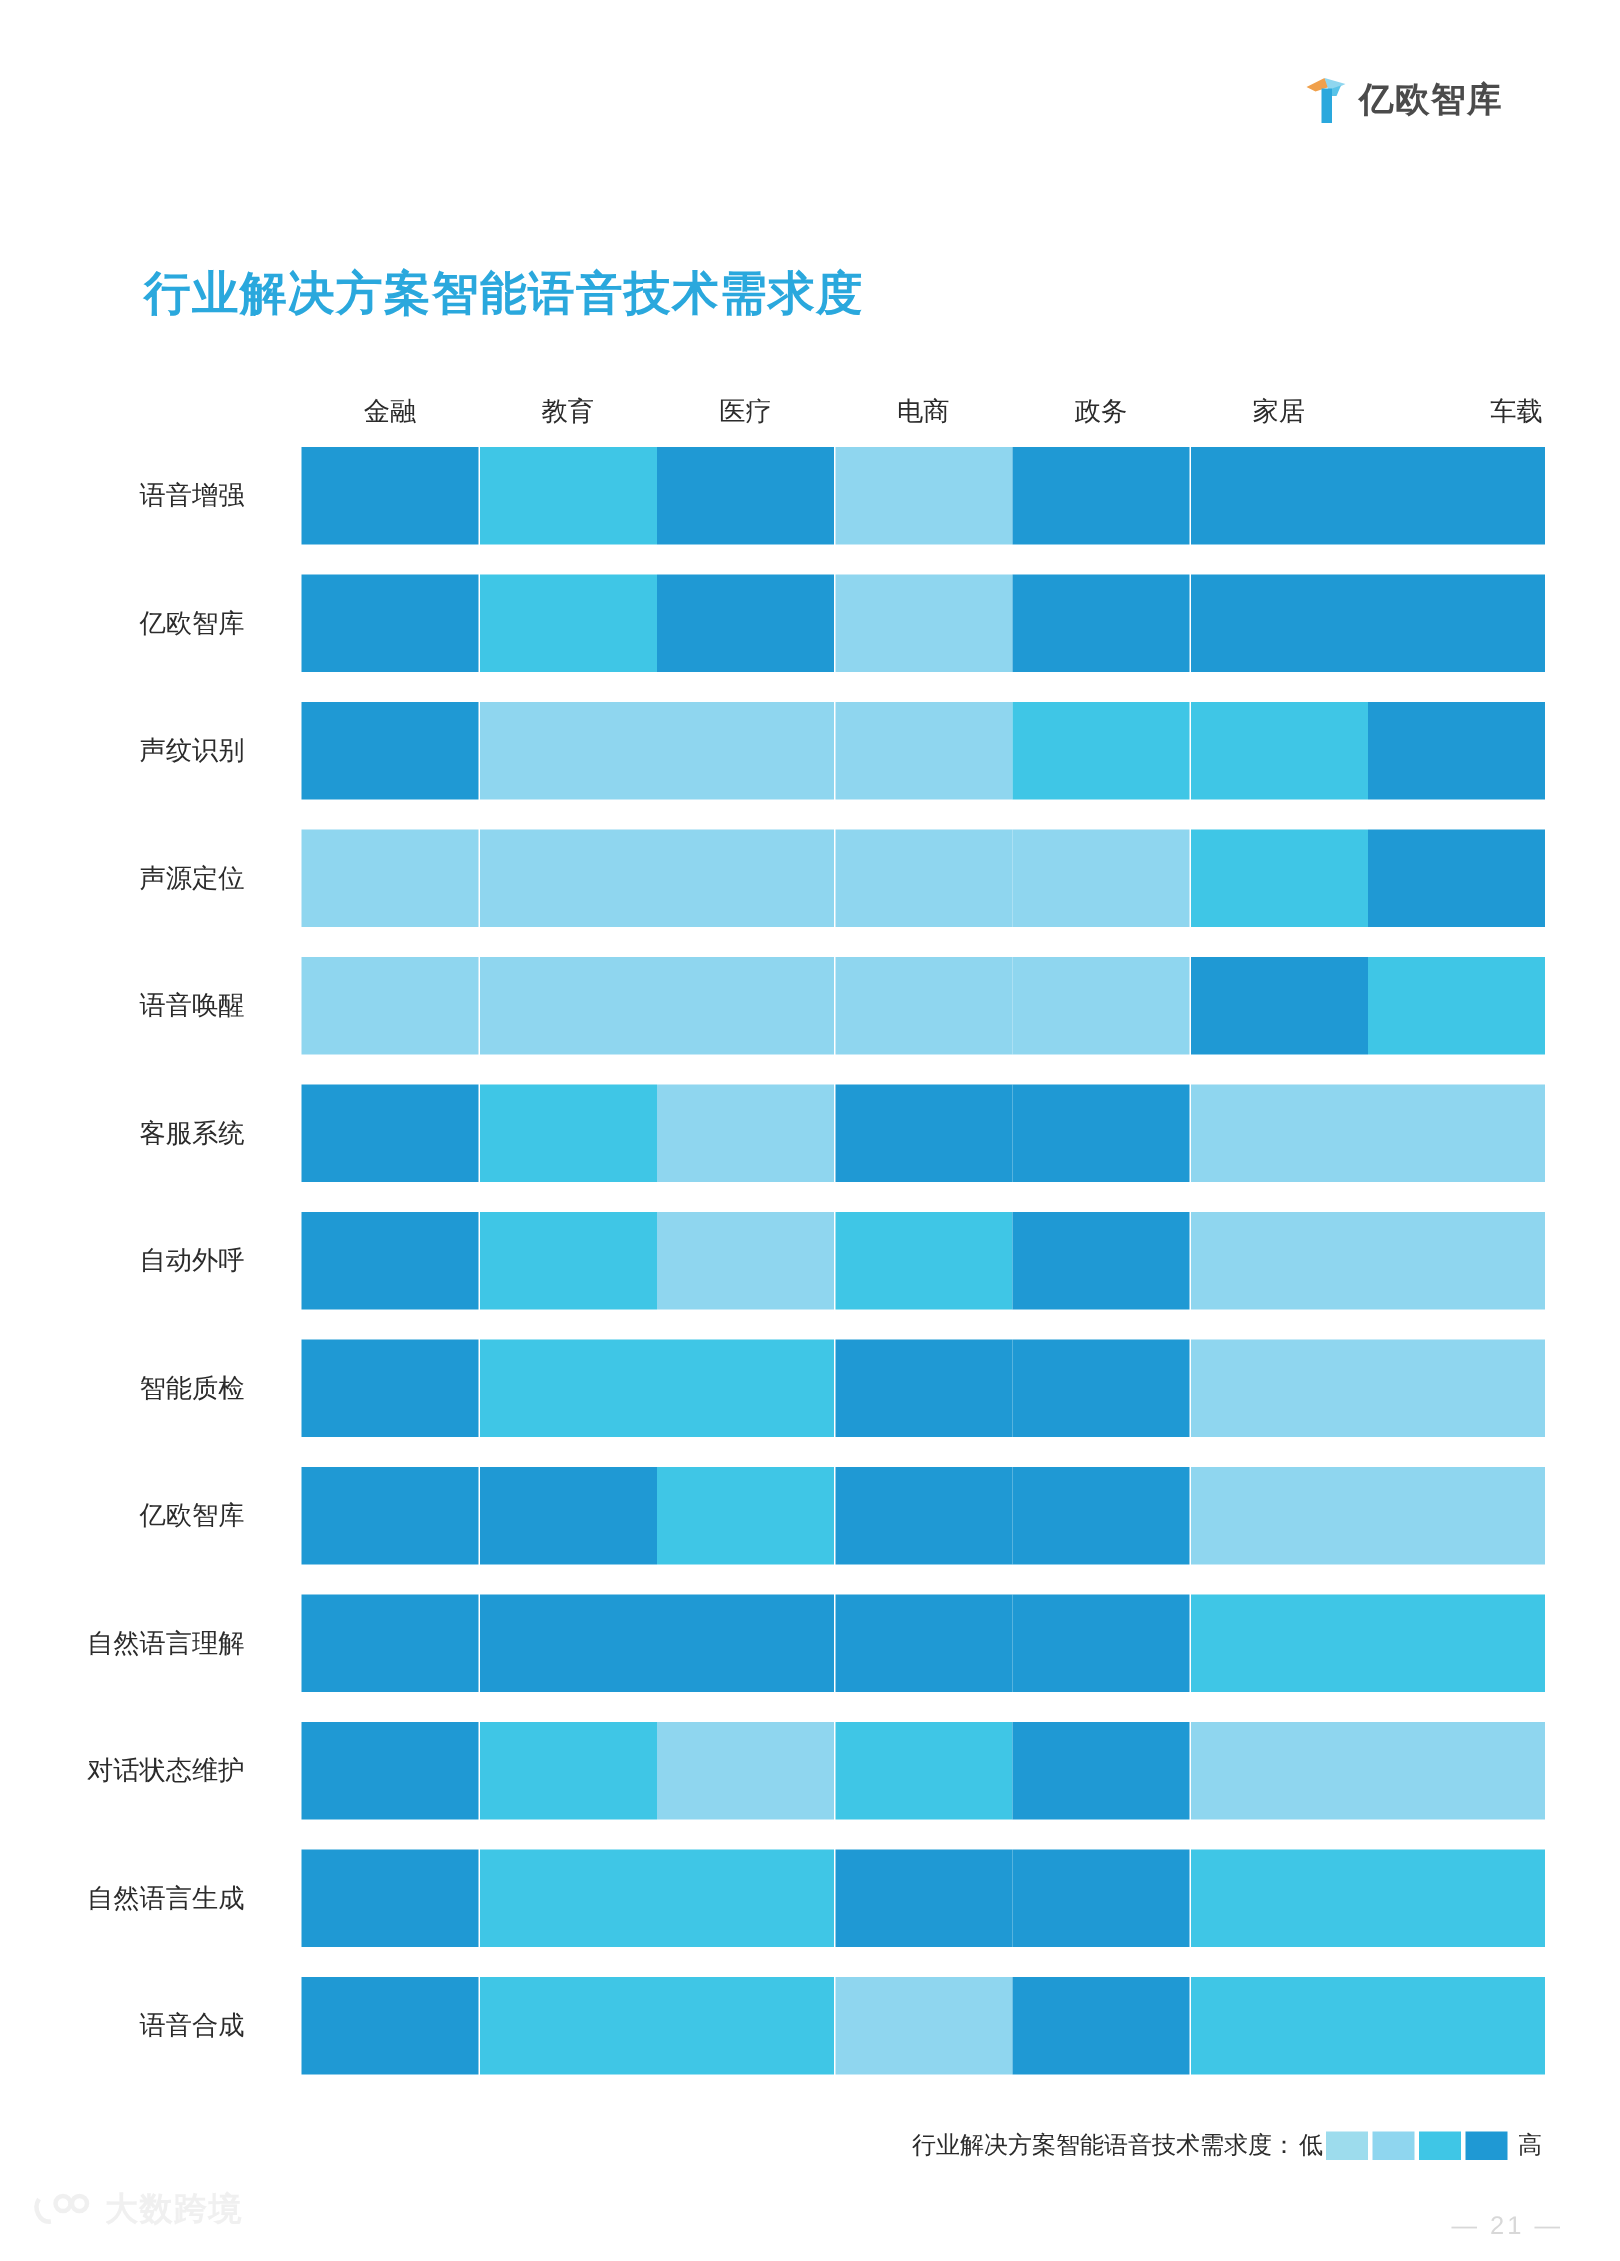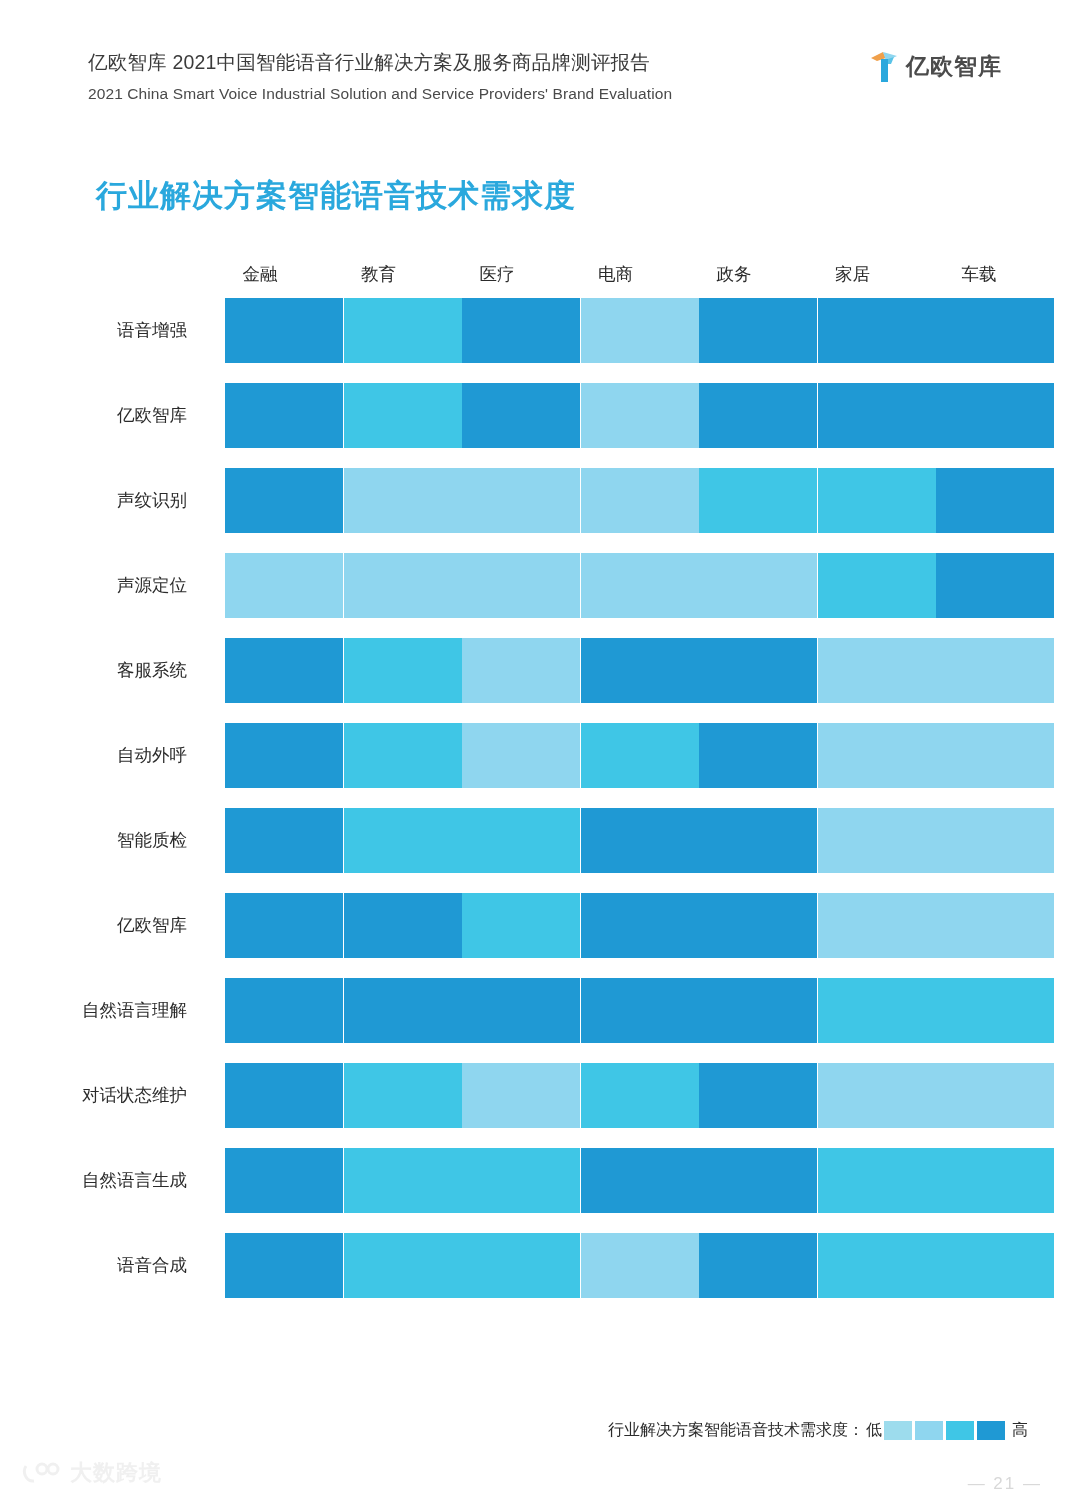--- a/index.html
+++ b/index.html
@@ -90,21 +90,20 @@
     position: absolute;
     top: 4px;
     width: 118px;
     text-align: center;
     font-size: 17.5px;
     color: #2b2b2b;
     white-space: nowrap;
   }
   .grid {
     position: relative;
-    padding-left: 24px;
   }
   .row {
     position: relative;
     height: 85px;
   }
   .row-label {
     position: absolute;
     left: 0;
     top: 0;
     width: 175px;
@@ -182,24 +181,20 @@
     font-size: 17px;
     color: #d8d8d8;
     white-space: nowrap;
     letter-spacing: 2px;
   }
 </style>
 </head>
 <body>
 
 <div class="header">
-  <div class="header-titles">
-    <div class="header-title-cn">亿欧智库 2021中国智能语音行业解决方案及服务商品牌测评报告</div>
-    <div class="header-title-en">2021 China Smart Voice Industrial Solution and Service Providers' Brand Evaluation</div>
-  </div>
   <div class="logo">
     <span class="logo-mark">
       <svg width="34" height="36" viewBox="0 0 34 36">
         <path d="M4 10 L16 4 L19 10 L10 13 Z" fill="#f0a04b"></path>
         <path d="M16 4 L30 8 L19 13 Z" fill="#8fd6ef"></path>
         <path d="M14 11 L21 11 L21 34 L14 34 Z" fill="#2aa8dd"></path>
         <path d="M21 11 L27 9 L24 16 L21 16 Z" fill="#59c3e8"></path>
       </svg>
     </span>
     <span class="logo-text">亿欧智库</span>
@@ -209,21 +204,21 @@
 <div class="chart-title">行业解决方案智能语音技术需求度</div>
 
 <div class="heatmap">
   <div class="col-header-row" id="col-headers">
       <div class="col-header" style="left: 201px;">金融</div>
       <div class="col-header" style="left: 319.5px;">教育</div>
       <div class="col-header" style="left: 438px;">医疗</div>
       <div class="col-header" style="left: 556.5px;">电商</div>
       <div class="col-header" style="left: 675px;">政务</div>
       <div class="col-header" style="left: 793.5px;">家居</div>
-      <div class="col-header" style="left: 920px;">车载</div>
+      <div class="col-header" style="left: 952px;">车载</div>
     </div>
   <div class="grid" id="grid">
       <div class="row">
         <div class="row-label">语音增强</div>
         <div class="cell lv4" style="left: 201px;"></div>
         <div class="cell lv3" style="left: 319.5px;"></div>
         <div class="cell lv4" style="left: 438px;"></div>
         <div class="cell lv2" style="left: 556.5px;"></div>
         <div class="cell lv4" style="left: 675px;"></div>
         <div class="cell lv4" style="left: 793.5px;"></div>
@@ -251,20 +246,30 @@
       </div>
       <div class="row">
         <div class="row-label">声源定位</div>
         <div class="cell lv2" style="left: 201px;"></div>
         <div class="cell lv2" style="left: 319.5px;"></div>
         <div class="cell lv2" style="left: 438px;"></div>
         <div class="cell lv2" style="left: 556.5px;"></div>
         <div class="cell lv2" style="left: 675px;"></div>
         <div class="cell lv3" style="left: 793.5px;"></div>
         <div class="cell lv4" style="left: 912px;"></div>
+      </div>
+      <div class="row">
+        <div class="row-label">语音唤醒</div>
+        <div class="cell lv2" style="left: 201px;"></div>
+        <div class="cell lv2" style="left: 319.5px;"></div>
+        <div class="cell lv2" style="left: 438px;"></div>
+        <div class="cell lv2" style="left: 556.5px;"></div>
+        <div class="cell lv2" style="left: 675px;"></div>
+        <div class="cell lv4" style="left: 793.5px;"></div>
+        <div class="cell lv3" style="left: 912px;"></div>
       </div>
       <div class="row">
         <div class="row-label">客服系统</div>
         <div class="cell lv4" style="left: 201px;"></div>
         <div class="cell lv3" style="left: 319.5px;"></div>
         <div class="cell lv2" style="left: 438px;"></div>
         <div class="cell lv4" style="left: 556.5px;"></div>
         <div class="cell lv4" style="left: 675px;"></div>
         <div class="cell lv2" style="left: 793.5px;"></div>
         <div class="cell lv2" style="left: 912px;"></div>

